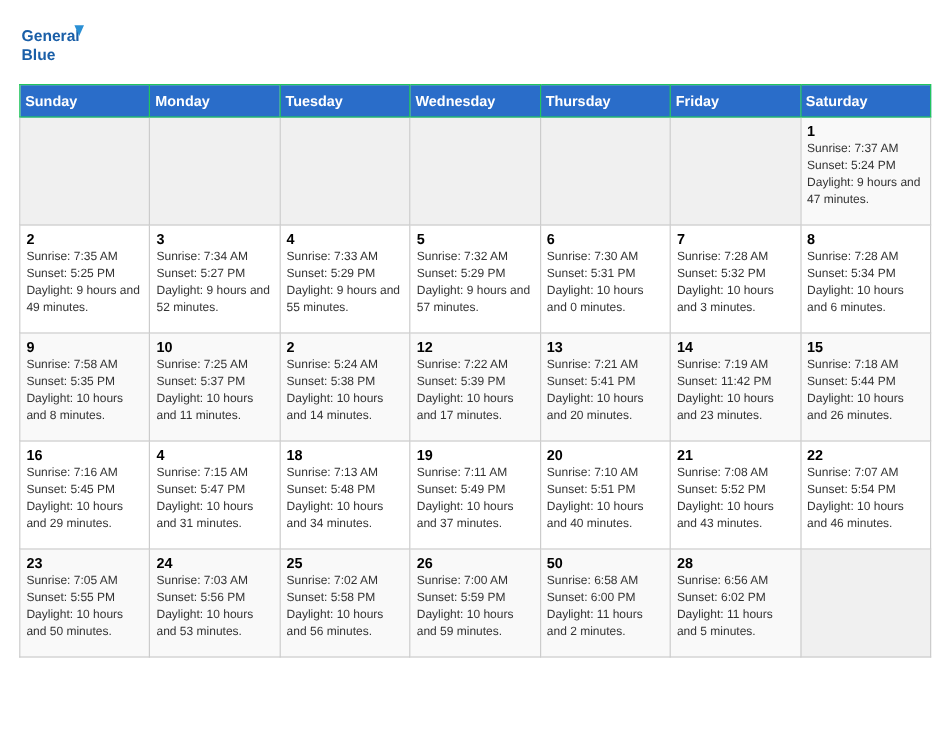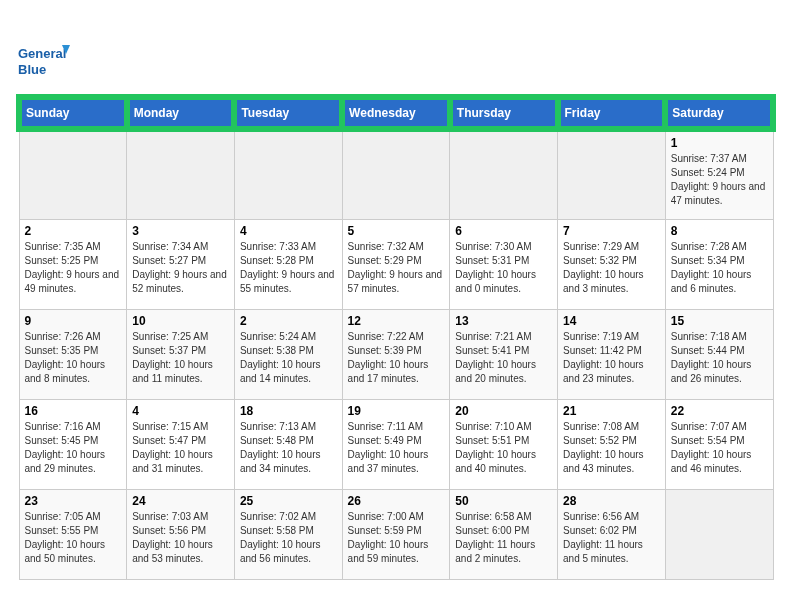--- a/index.html
+++ b/index.html
@@ -15,21 +15,20 @@
       justify-content: space-between;
       align-items: flex-start;
       margin-bottom: 12px;
     }
     .logo {
       display: flex;
       align-items: center;
       font-size: 18px;
       font-weight: bold;
       color: #1a5fa8;
-      margin-top: 24px;
     }
     .title-area {
       text-align: right;
     }
     .month-title {
       font-size: 32px;
       font-weight: bold;
       color: #222;
     }
     .location-title {
@@ -41,21 +40,21 @@
       border-collapse: collapse;
       font-size: 11px;
     }
     thead tr th {
       background: #2a6dc9;
       color: #fff;
       font-size: 12px;
       font-weight: bold;
       padding: 6px 4px;
       text-align: left;
-      border: 6px solid #22c55e;
+      border: 1px solid #22c55e;
     }
     tbody tr td {
       vertical-align: top;
       border: 1px solid #ccc;
       padding: 4px 5px;
       width: 14.28%;
       min-height: 80px;
       height: 90px;
       background: #fff;
     }
@@ -134,52 +133,52 @@
         </td>
         <td>
           <span class="day-num">3</span>
           <div class="day-info">Sunrise: 7:34 AM
 Sunset: 5:27 PM
 Daylight: 9 hours and 52 minutes.</div>
         </td>
         <td>
           <span class="day-num">4</span>
           <div class="day-info">Sunrise: 7:33 AM
-Sunset: 5:28 PM
+Sunset: 5:29 PM
 Daylight: 9 hours and 55 minutes.</div>
         </td>
         <td>
           <span class="day-num">5</span>
           <div class="day-info">Sunrise: 7:32 AM
 Sunset: 5:29 PM
 Daylight: 9 hours and 57 minutes.</div>
         </td>
         <td>
           <span class="day-num">6</span>
           <div class="day-info">Sunrise: 7:30 AM
 Sunset: 5:31 PM
 Daylight: 10 hours and 0 minutes.</div>
         </td>
         <td>
           <span class="day-num">7</span>
-          <div class="day-info">Sunrise: 7:29 AM
+          <div class="day-info">Sunrise: 7:28 AM
 Sunset: 5:32 PM
 Daylight: 10 hours and 3 minutes.</div>
         </td>
         <td>
           <span class="day-num">8</span>
           <div class="day-info">Sunrise: 7:28 AM
 Sunset: 5:34 PM
 Daylight: 10 hours and 6 minutes.</div>
         </td>
       </tr>
       <tr>
         <td>
           <span class="day-num">9</span>
-          <div class="day-info">Sunrise: 7:26 AM
+          <div class="day-info">Sunrise: 7:58 AM
 Sunset: 5:35 PM
 Daylight: 10 hours and 8 minutes.</div>
         </td>
         <td>
           <span class="day-num">10</span>
           <div class="day-info">Sunrise: 7:25 AM
 Sunset: 5:37 PM
 Daylight: 10 hours and 11 minutes.</div>
         </td>
         <td>

